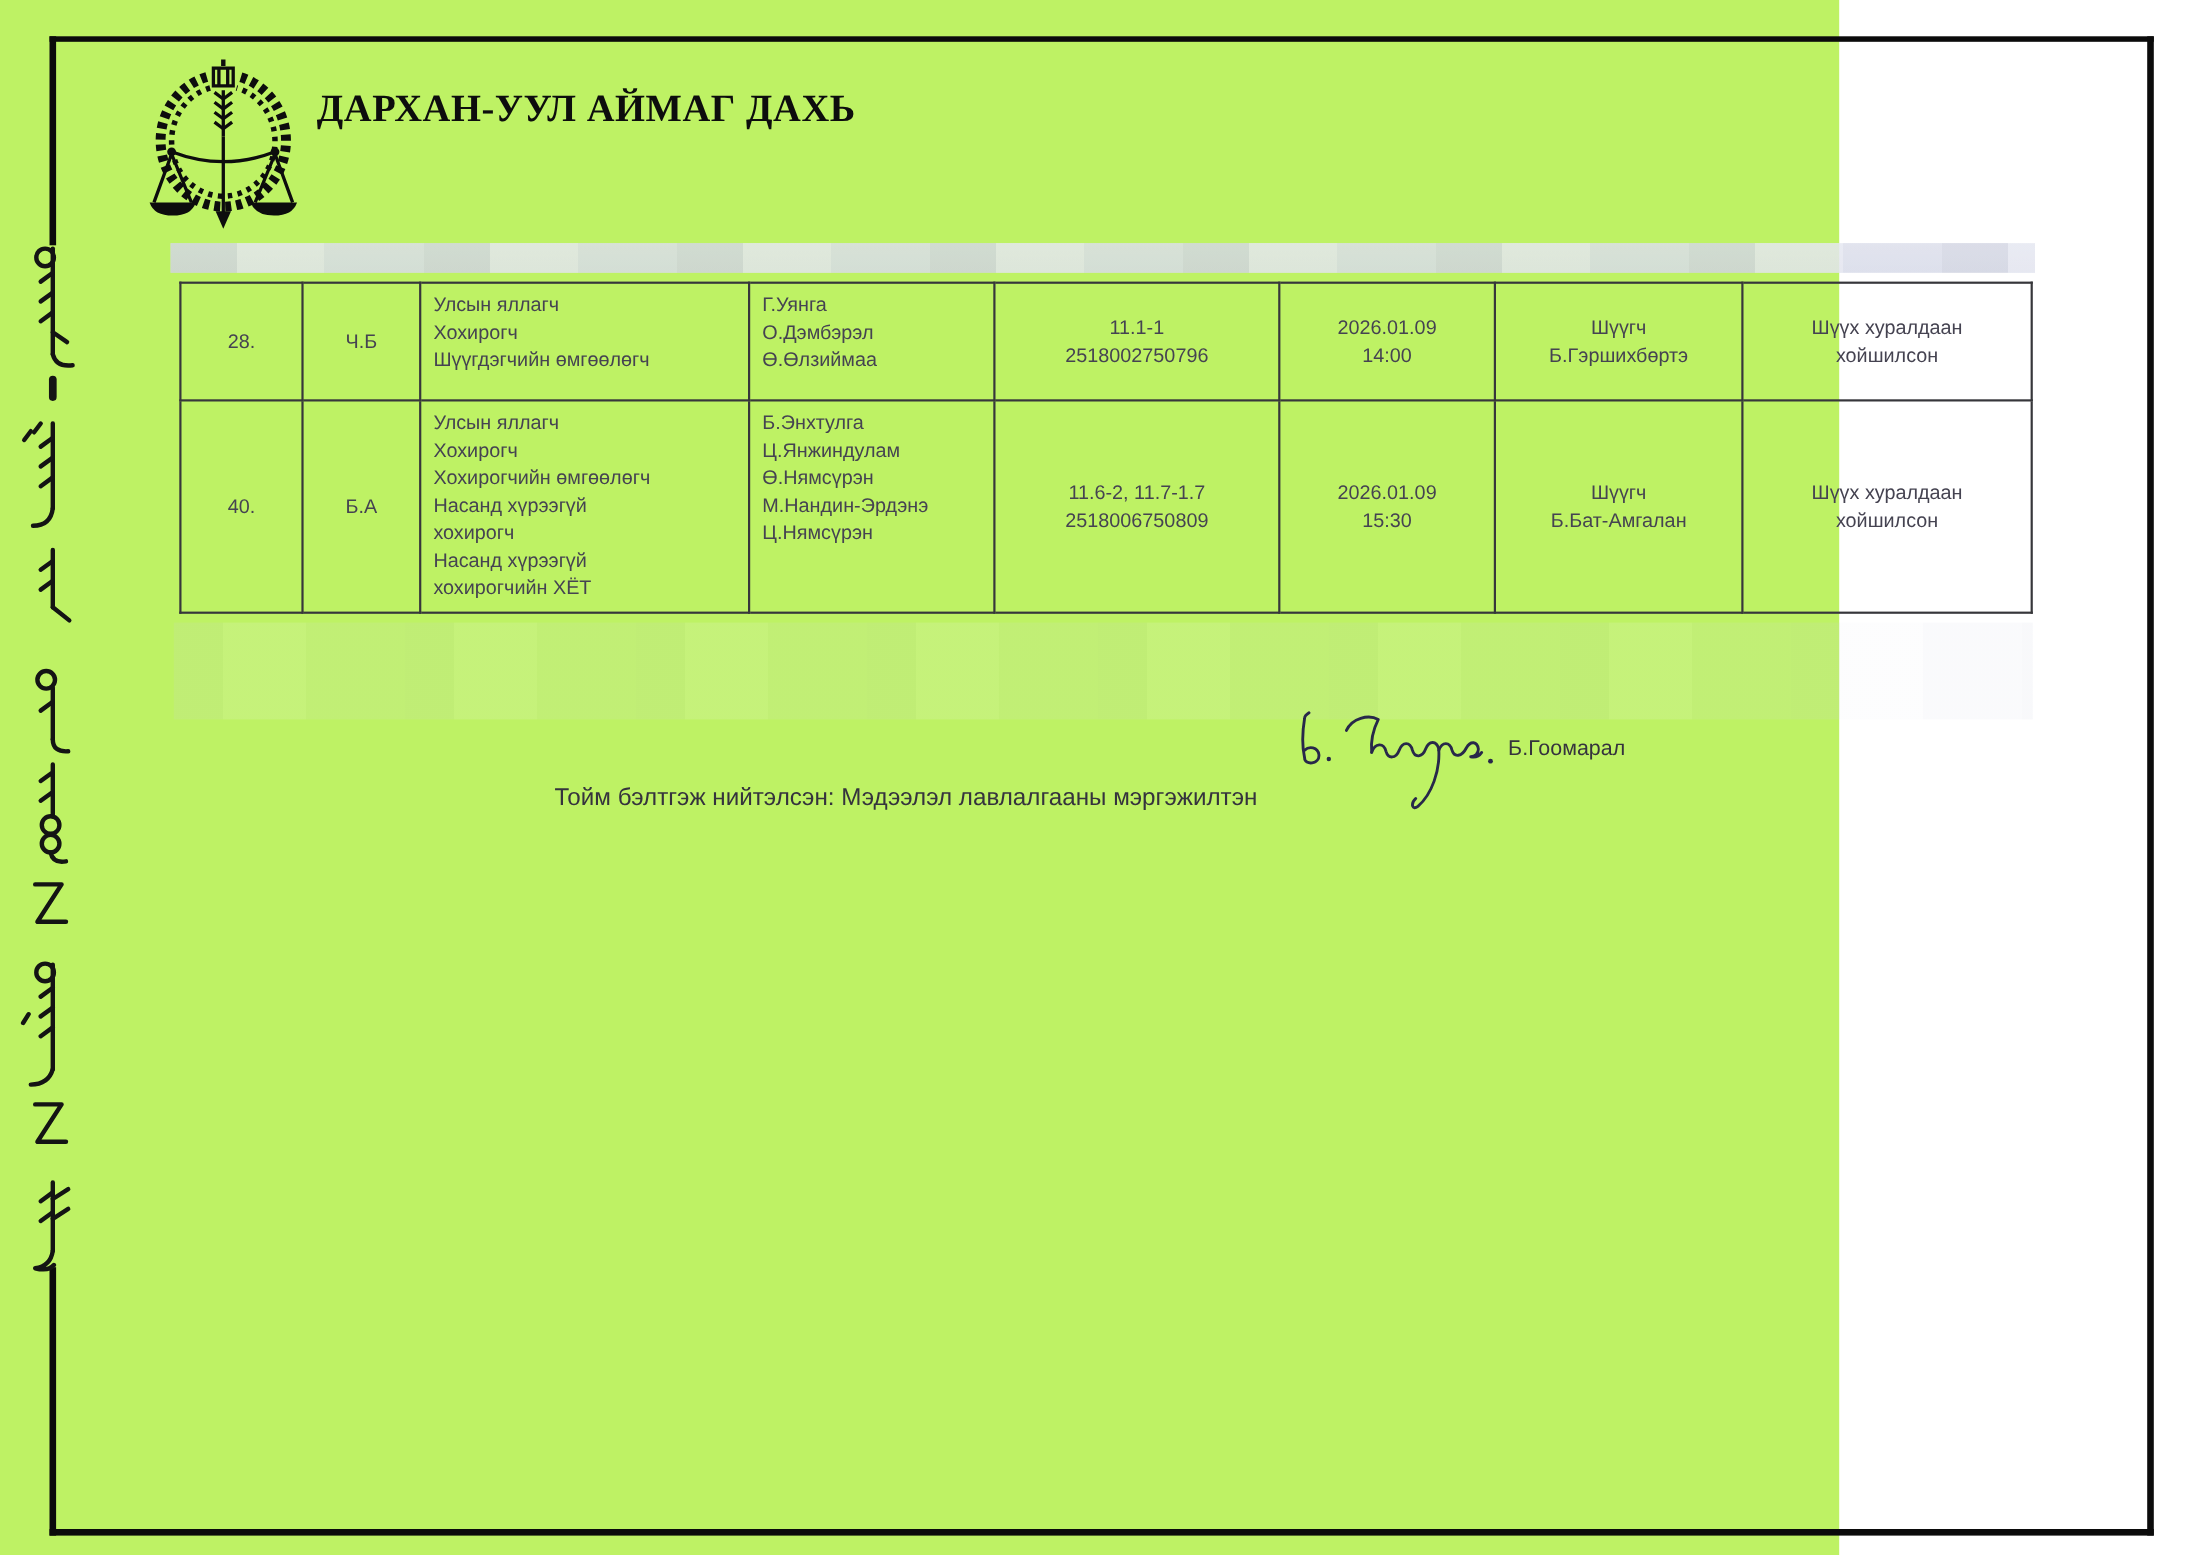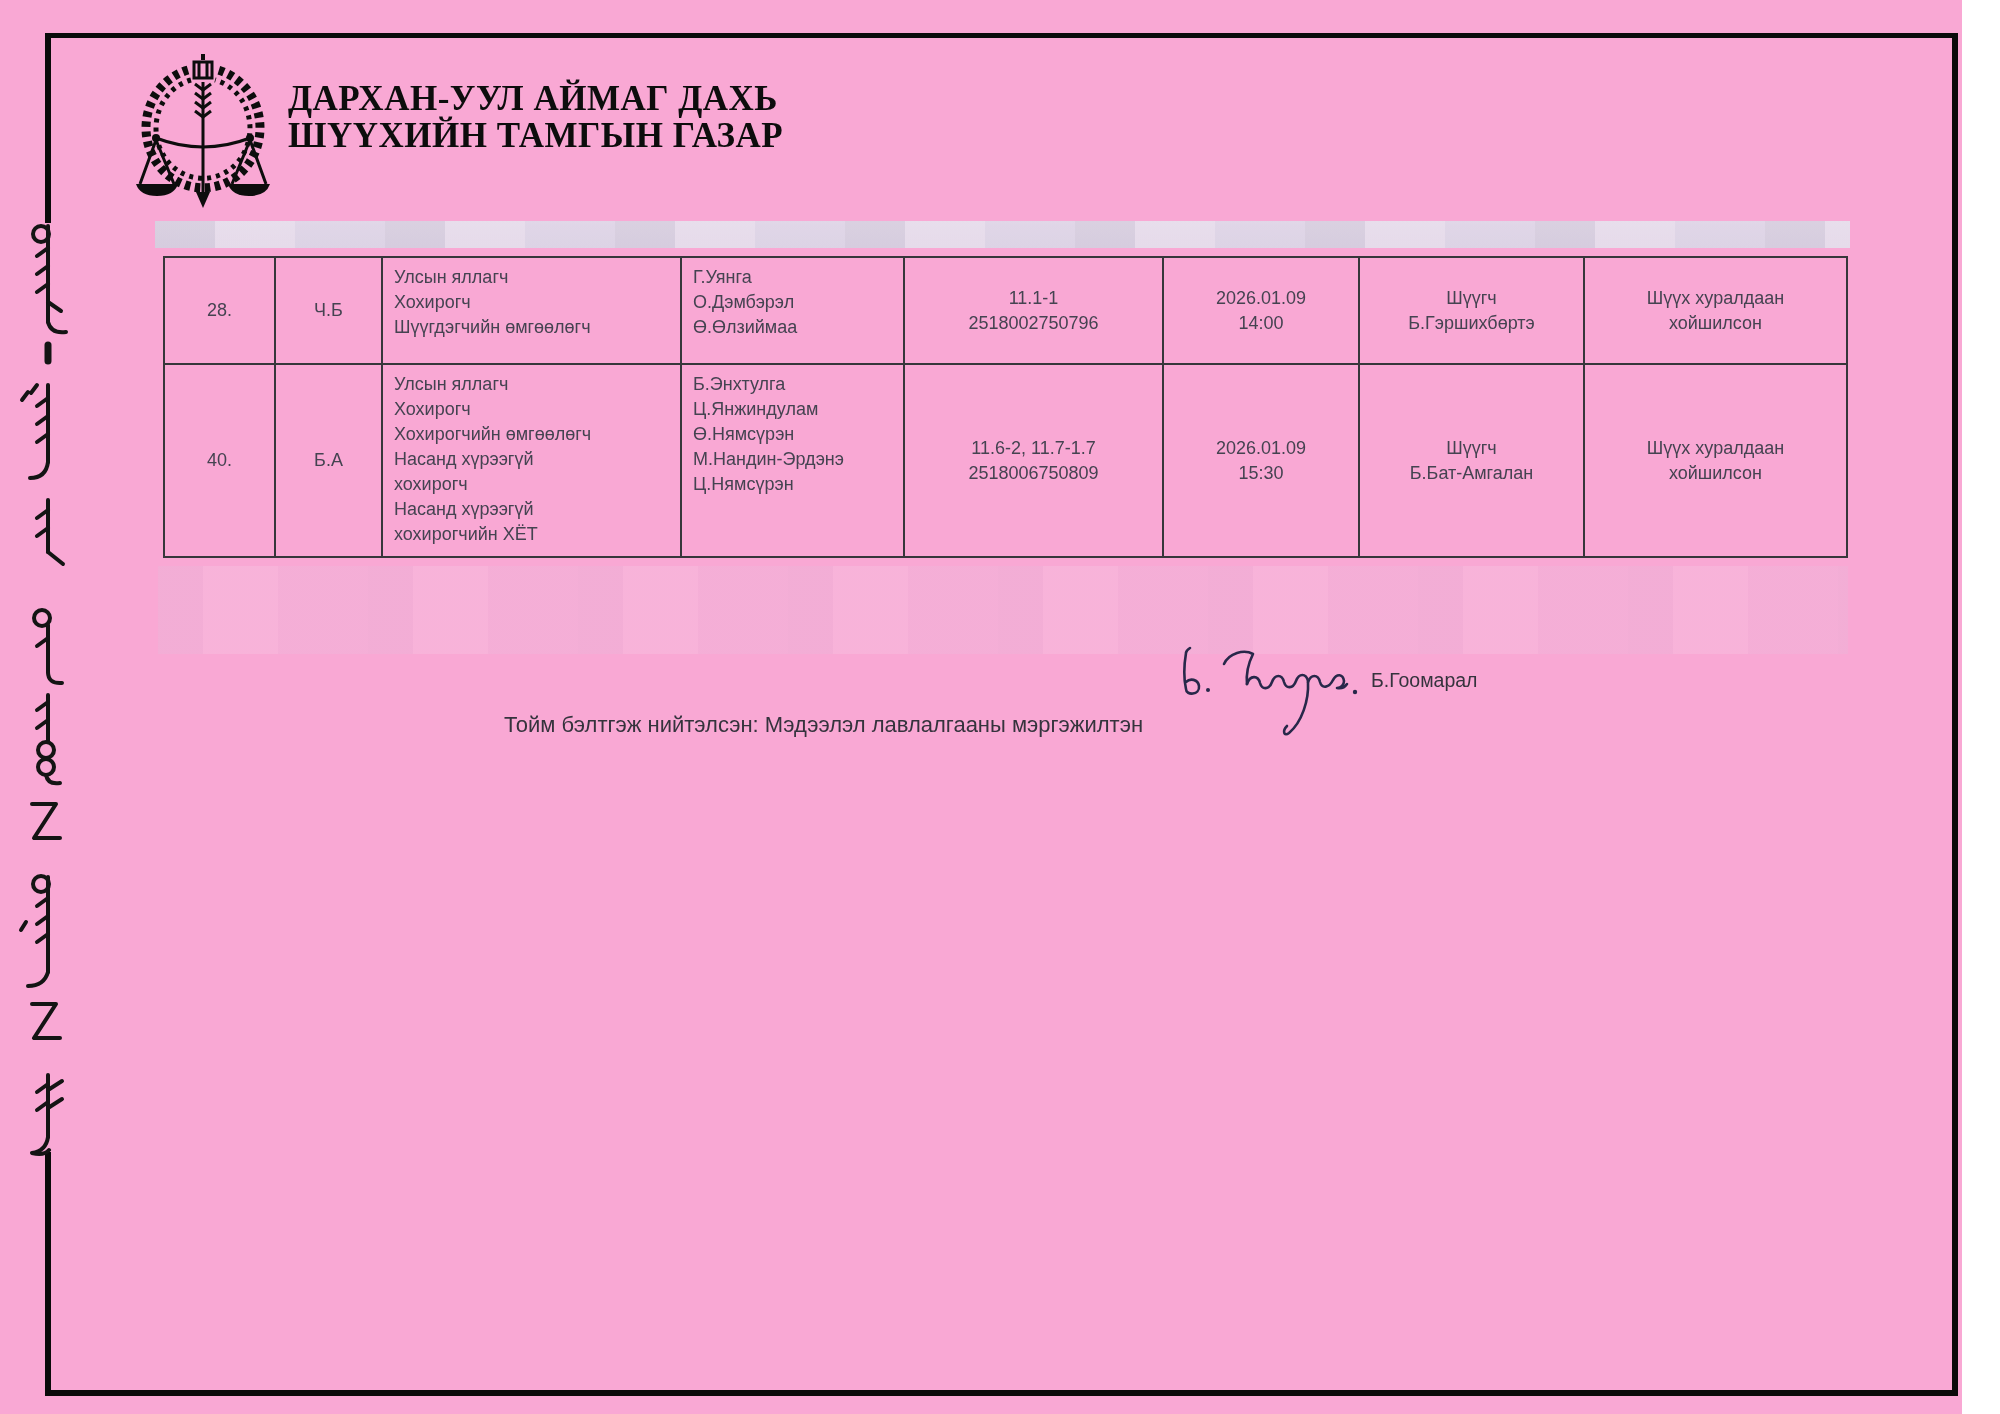--- a/index.html
+++ b/index.html
@@ -1,18 +1,18 @@
 <!DOCTYPE html>
 <html><head>
 <meta charset="utf-8">
 <style>
   * { margin:0; padding:0; box-sizing:border-box; }
   html,body { width:2000px; height:1414px; background:#ffffff; overflow:hidden;
               font-family:"Liberation Sans", sans-serif; }
-  .page { position:relative; width:1962px; height:1414px; background:#f9a8d4; }
+  .page { position:relative; width:1672px; height:1414px; background:#bef264; }
 
   
   .edge { position:absolute; background:#0b0b0b; }
   .edge-top    { left:45px;  top:33px;   width:1913px; height:5px; }
   .edge-right  { left:1952px;top:33px;   width:6px;    height:1363px; }
   .edge-bottom { left:45px;  top:1390px; width:1913px; height:6px; }
   .edge-left-a { left:45px;  top:33px;   width:6px;    height:190px; }
   .edge-left-b { left:45px;  top:1152px; width:6px;    height:244px; }
 
   
@@ -126,21 +126,20 @@
 
     <path d="M122,88 L104,132 M122,88 L138,132"></path>
     <path class="fill" d="M100,132 h42 q-4,12 -21,12 q-17,0 -21,-12 z"></path>
 
     <path d="M75,72 V142"></path>
     <path class="fill" d="M75,156 l-7,-16 h14 z"></path>
   </svg>
 
   <div class="org-title">
     <div>ДАРХАН-УУЛ АЙМАГ ДАХЬ</div>
-    <div>ШҮҮХИЙН ТАМГЫН ГАЗАР</div>
   </div>
 
   <div class="band-top"></div>
 
   <table class="sched">
     <colgroup>
       <col style="width:111px">
         <col style="width:107px">
         <col style="width:299px">
       <col style="width:223px">

